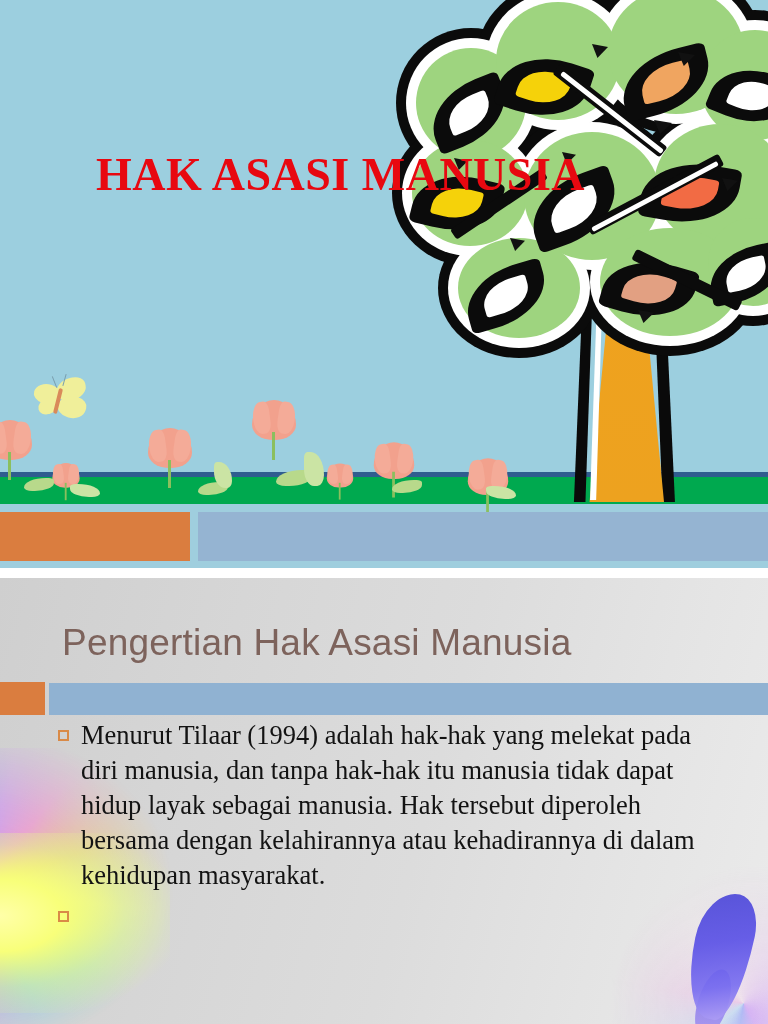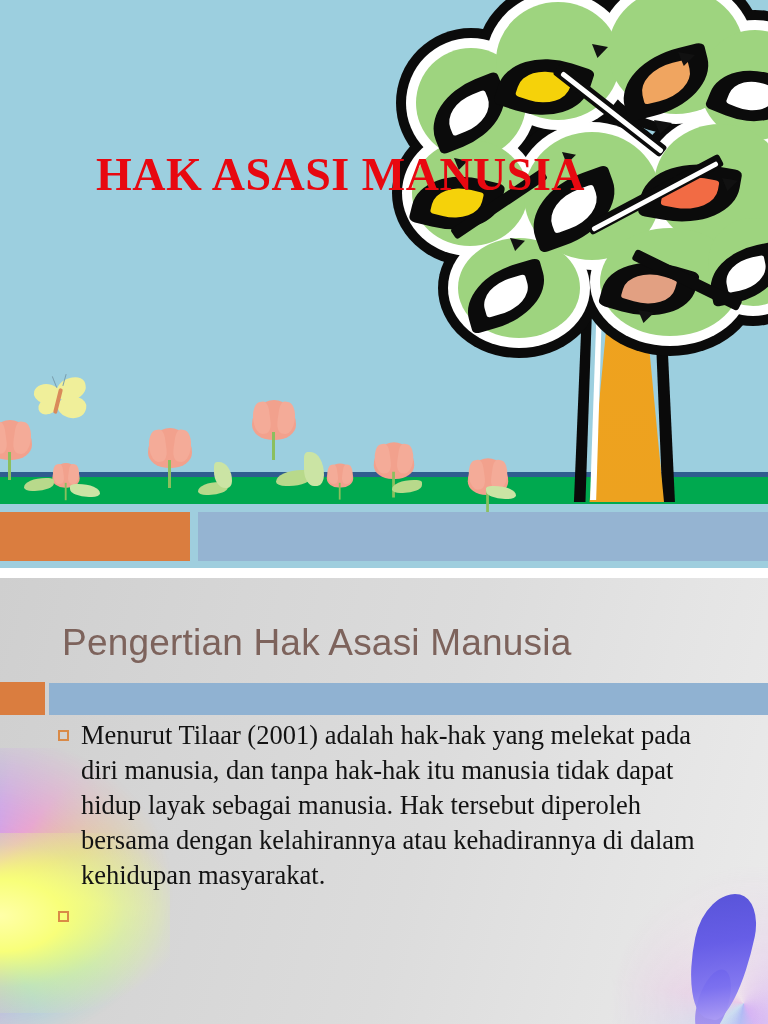--- a/index.html
+++ b/index.html
@@ -272,20 +272,20 @@
     <div class="feather-blob"></div>
   </div>
 
   <div class="s2-title">Pengertian Hak Asasi Manusia</div>
   <div class="s2-orange"></div>
   <div class="s2-blue"></div>
 
   <div class="body">
     <div class="bullet-row">
       <div class="bsq"></div>
-      <div class="btxt">Menurut Tilaar (2001) adalah hak-hak yang melekat pada diri manusia, dan tanpa hak-hak itu manusia tidak dapat hidup layak sebagai manusia. Hak tersebut diperoleh bersama dengan kelahirannya atau kehadirannya di dalam kehidupan masyarakat.</div>
+      <div class="btxt">Menurut Tilaar (1994) adalah hak-hak yang melekat pada diri manusia, dan tanpa hak-hak itu manusia tidak dapat hidup layak sebagai manusia. Hak tersebut diperoleh bersama dengan kelahirannya atau kehadirannya di dalam kehidupan masyarakat.</div>
     </div>
     <div class="bullet-row">
       <div class="bsq"></div>
     </div>
   </div>
 
 </div>
 
 </body></html>

